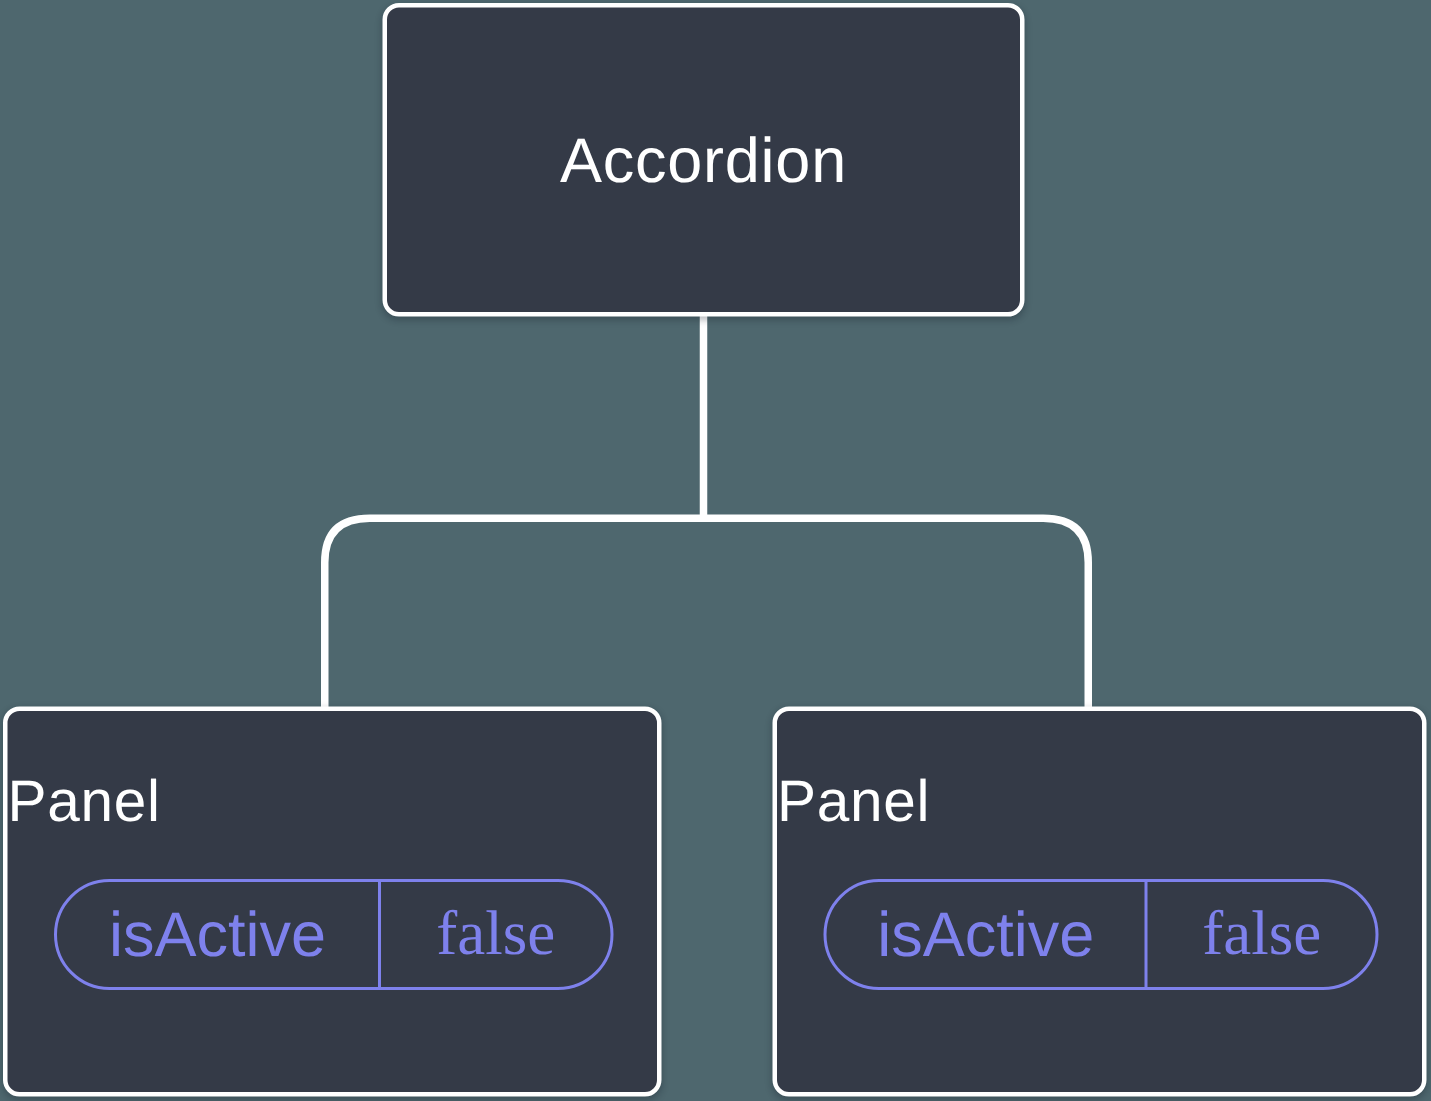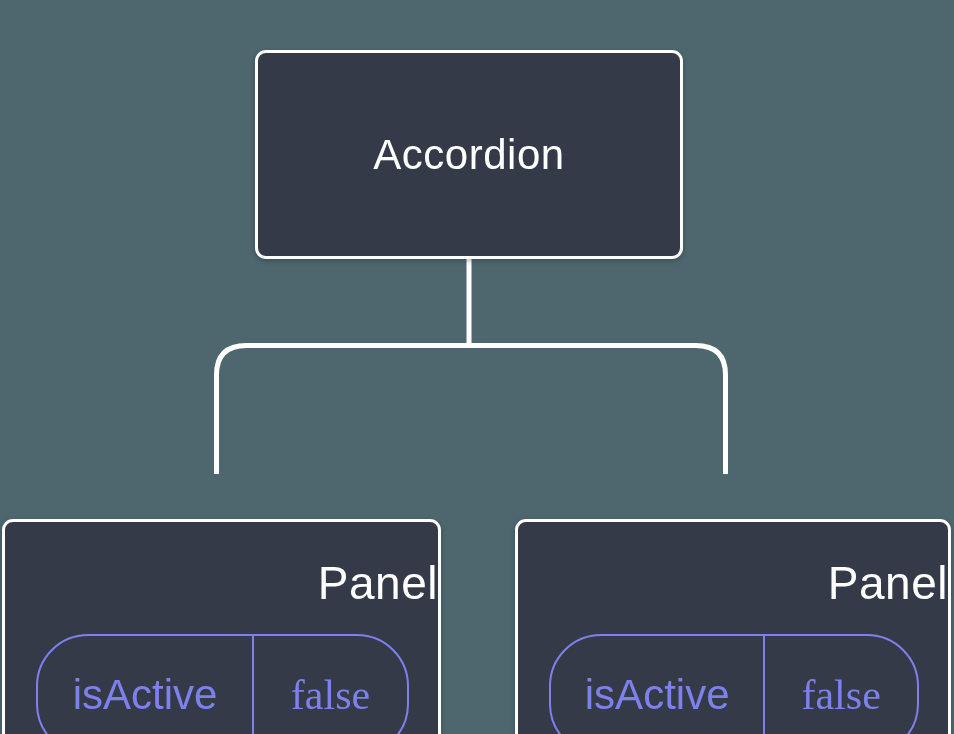--- a/index.html
+++ b/index.html
@@ -15,40 +15,39 @@
   body{font-family:"Liberation Sans", sans-serif;background:var(--background);}
   .stage{position:relative;width:954px;height:734px;background:var(--background);}
   .connectors{position:absolute;left:0;top:0;width:954px;height:734px;pointer-events:none;}
   .connectors path{stroke:var(--connector);stroke-width:5;fill:none;}
   .node{
     position:absolute;
     background:var(--node-fill);
     border:3px solid var(--node-border);
     border-radius:11px;
     box-shadow:0 2px 5px rgba(18,24,36,0.30);
-    margin-top:48px;
   }
   .node-root{
     left:255px;top:2px;width:428px;height:209px;
     display:flex;align-items:center;justify-content:center;
   }
   .root-label{
     color:var(--node-text);
     font-size:42px;font-weight:500;letter-spacing:0.5px;
   }
   .node-panel-left{left:2px;top:471px;width:439px;height:260px;}
   .node-panel-right{left:515px;top:471px;width:436px;height:260px;}
   .panel-label{
     position:absolute;left:0;top:40px;width:100%;
-    text-align:right;line-height:42px;
+    text-align:left;line-height:42px;
     color:var(--node-text);
-    font-size:46px;font-weight:500;letter-spacing:0.5px;
+    font-size:39px;font-weight:500;letter-spacing:0.5px;
   }
   .state-pill{
-    position:absolute;left:31px;right:29px;top:112px;height:122px;
+    position:absolute;left:31px;right:29px;top:112px;height:74px;
     border:2.5px solid var(--state-accent);
     border-radius:52px;
     display:flex;align-items:stretch;
     overflow:hidden;
   }
   .state-key,.state-value{
     display:flex;align-items:center;justify-content:center;
     color:var(--state-accent);
     font-size:42px;font-weight:400;
     white-space:nowrap;

